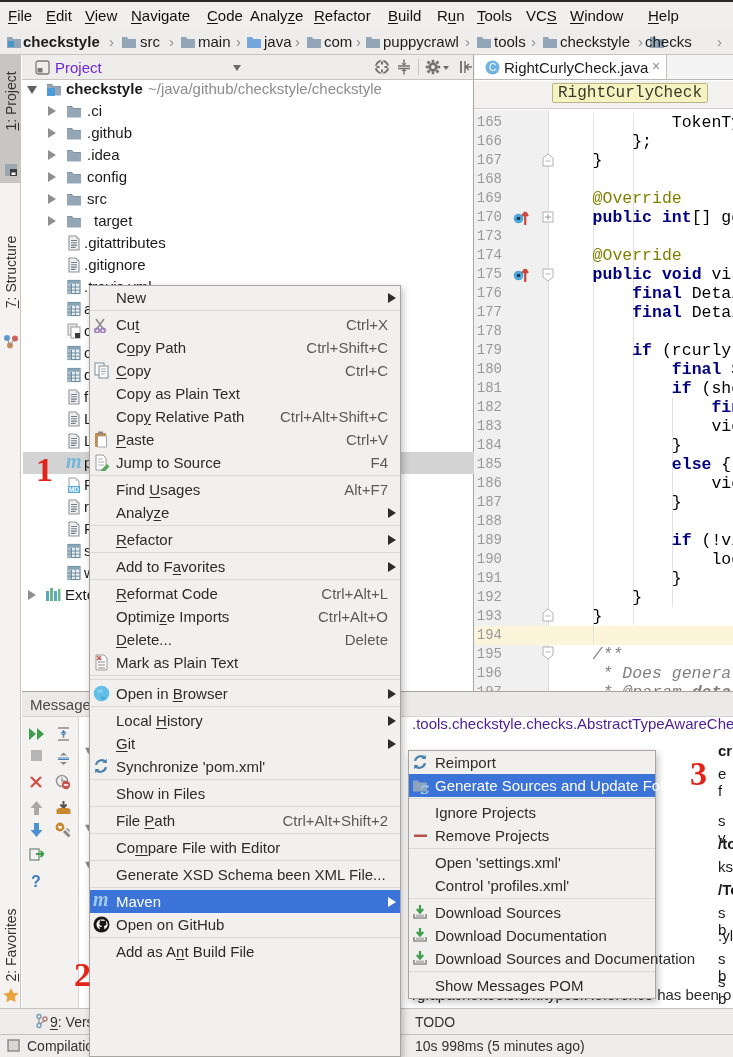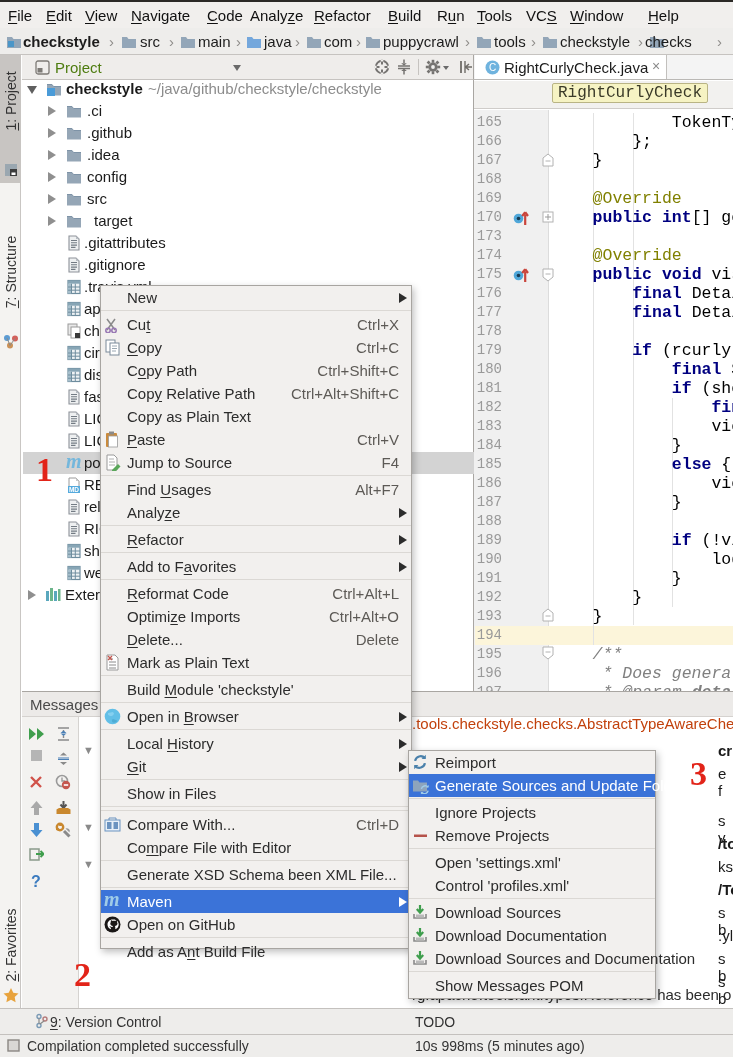--- a/index.html
+++ b/index.html
@@ -142,21 +142,21 @@
 </div>
 <svg class="a" style="left:3px;top:988px" width="16" height="15">
     <path d="M8 0l2.3 4.8 5.2.7-3.8 3.6.9 5.2L8 11.8l-4.6 2.5.9-5.2L.5 5.5l5.2-.7z" fill="#e8a33d"></path>
   </svg>
 <div class="a" id="proj"></div>
 <div class="a" id="projhead">
  <svg class="a" style="left:13px;top:5px" width="15" height="15">
       <rect x="1" y="1" width="13" height="13" rx="2" fill="none" stroke="#7d7a76" stroke-width="1.3"></rect>
       <rect x="2.5" y="8" width="5" height="4.5" fill="#7d7a76"></rect>
     </svg>
- <span class="a" style="left:33px;top:4px;font-size:15px;color:#4d7c0f">Project</span>
+ <span class="a" style="left:33px;top:4px;font-size:15px;color:#6d28d9">Project</span>
  <span class="a tarrowd" style="left:211px;top:10px;border-top-width:6px;border-left-width:4px;border-right-width:4px;border-top-color:#6a6a6a"></span>
  <svg class="a" style="left:352px;top:4px" width="16" height="16">
       <circle cx="8" cy="8" r="6.2" fill="none" stroke="#757371" stroke-width="2"></circle>
       <path d="M8 1v3.5M8 15v-3.5M1 8h3.5M15 8h-3.5" stroke="#f0EFED" stroke-width="2.6"></path>
       <path d="M8 2.5v3M8 13.5v-3M2.5 8h3M13.5 8h-3" stroke="#757371" stroke-width="2"></path>
     </svg>
  <svg class="a" style="left:374px;top:4px" width="16" height="16">
       <path d="M2 7h12M2 9.5h12" stroke="#757371" stroke-width="1.5"></path>
       <path d="M8 0.5v3.5M8 15.5V12" stroke="#757371" stroke-width="1.5"></path>
       <path d="M5.2 4.2h5.6L8 6.8zM5.2 12h5.6L8 9.6z" fill="#757371"></path>
@@ -550,21 +550,21 @@
     <path d="M4 4l1-3h1l1 3zM4 6l-3 1v1l3 1z" fill="#c9882e"></path>
     <path d="M9 9l5.5 5.5" stroke="#8a8a8a" stroke-width="3"></path>
     <path d="M10.5 6.5a3 3 0 0 1 4 4z" fill="#9a9a9a"></path>
   </svg>
 <svg class="a" style="left:28px;top:846px" width="16" height="16">
     <rect x="2" y="3" width="9" height="11" fill="none" stroke="#8a9a8a" stroke-width="1.5"></rect>
     <path d="M8 8h7M12.5 5l3 3-3 3" stroke="#3f9e4d" stroke-width="2" fill="none"></path>
   </svg>
 <span class="a" style="left:31px;top:873px;color:#3b7bbf;font-weight:bold;font-size:16px">?</span>
 
-<span class="a" style="left:412px;top:715px;font-size:15px;color:#c2410c">.tools.checkstyle.checks.AbstractTypeAwareChe</span>
+<span class="a" style="left:412px;top:715px;font-size:15px;color:#4c1d95">.tools.checkstyle.checks.AbstractTypeAwareChe</span>
 <span class="a" style="left:83px;top:744px;color:#8a8a8a;font-size:11px">▼</span>
 <span class="a" style="left:83px;top:821px;color:#8a8a8a;font-size:11px">▼</span>
 <span class="a" style="left:83px;top:858px;color:#8a8a8a;font-size:11px">▼</span>
 <span class="a" style="left:718px;top:742px;font-size:15px;font-weight:bold;color:#1a1a1a">cr</span>
 <span class="a" style="left:718px;top:765px;font-size:15px;color:#1a1a1a">e f</span>
 <span class="a" style="left:718px;top:812px;font-size:15px;color:#1a1a1a">s v</span>
 <span class="a" style="left:718px;top:835px;font-size:15px;font-weight:bold;color:#1a1a1a">/to</span>
 <span class="a" style="left:718px;top:858px;font-size:15px;color:#1a1a1a">kst</span>
 <span class="a" style="left:718px;top:881px;font-size:15px;font-weight:bold;color:#1a1a1a">/To</span>
 <span class="a" style="left:718px;top:904px;font-size:15px;color:#1a1a1a">s b</span>
@@ -582,36 +582,36 @@
  <span class="a" style="left:50px;top:5px"><u>9</u>: Version Control</span>
  <span class="a" style="left:415px;top:5px">TODO</span>
 </div>
 <div class="a" id="statusbar">
  <svg class="a" style="left:7px;top:4px" width="13" height="13">
       <rect x="1" y="1" width="11" height="11" fill="#d9d7d4" stroke="#8a8783" stroke-width="1.4"></rect>
     </svg>
  <span class="a" style="left:27px;top:3px">Compilation completed successfully</span>
  <span class="a" style="left:415px;top:3px">10s 998ms (5 minutes ago)</span>
 </div>
-<div class="menu" style="left:100px;top:285px;width:312px;height:664px">
+<div class="menu" style="left:89px;top:285px;width:312px;height:772px">
  <div class="mi">New<span class="ar"></span></div>
  <div class="sep"></div>
  <div class="mi"><svg class="ic">
         <path d="M3 3l8 11M11 3L3 14" stroke="#8a8a8a" stroke-width="1.5" fill="none"></path>
         <circle cx="4" cy="14.5" r="2.2" fill="none" stroke="#9a7ab5" stroke-width="1.6"></circle>
         <circle cx="10" cy="14.5" r="2.2" fill="none" stroke="#9a7ab5" stroke-width="1.6"></circle>
       </svg>Cu<u>t</u><span class="sc">Ctrl+X</span></div>
+ <div class="mi">C<u>o</u>py Path<span class="sc">Ctrl+Shift+C</span></div>
  <div class="mi"><svg class="ic">
         <rect x="2" y="1" width="9" height="12" fill="#fff" stroke="#7a8a99"></rect>
         <rect x="6" y="4" width="9" height="12" fill="#fff" stroke="#7a8a99"></rect>
         <path d="M8 7h5M8 9.5h5M8 12h4" stroke="#9aa7b2"></path>
       </svg><u>C</u>opy<span class="sc">Ctrl+C</span></div>
- <div class="mi">C<u>o</u>py Path<span class="sc">Ctrl+Shift+C</span></div>
+ <div class="mi">Copy as Plain Text</div>
  <div class="mi">Cop<u>y</u> Relative Path<span class="sc">Ctrl+Alt+Shift+C</span></div>
- <div class="mi">Copy as Plain Text</div>
  <div class="mi"><svg class="ic">
         <rect x="2" y="2" width="11" height="14" rx="1" fill="#c98a3d"></rect>
         <rect x="5" y="0.5" width="5" height="3" fill="#8a8a8a"></rect>
         <rect x="4.5" y="5" width="9" height="11" fill="#fff" stroke="#9a9a9a" stroke-width=".8"></rect>
       </svg><u>P</u>aste<span class="sc">Ctrl+V</span></div>
  <div class="mi"><svg class="ic">
         <path d="M3 1h7l3 3v12H3z" fill="#fff" stroke="#9a9a9a"></path>
         <path d="M5 5h5M5 8h6M5 11h6" stroke="#b0b0b0"></path>
         <path d="M8 16l6-6 2.5 2.5-6 6H8z" fill="#5aa75a"></path>
       </svg>Jump to Source<span class="sc">F4</span></div>
@@ -625,40 +625,37 @@
  <div class="sep"></div>
  <div class="mi"><u>R</u>eformat Code<span class="sc">Ctrl+Alt+L</span></div>
  <div class="mi">Optimi<u>z</u>e Imports<span class="sc">Ctrl+Alt+O</span></div>
  <div class="mi"><u>D</u>elete...<span class="sc">Delete</span></div>
  <div class="mi"><svg class="ic">
         <path d="M3 1h8l3 3v12H3z" fill="#fff" stroke="#9a9a9a"></path>
         <path d="M5 5h4M5 8h7M5 11h7M5 14h7" stroke="#8a8a8a"></path>
         <path d="M4 2l4 4M8 2L4 6" stroke="#c4564e" stroke-width="1.3"></path>
       </svg>Mark as Plain Text</div>
  <div class="sep"></div>
- <div class="mi">Build <u>M</u>odule 'checkstyle'</div>
  <div class="sep"></div>
  <div class="mi"><svg class="ic">
         <circle cx="8.5" cy="8.5" r="7.8" fill="#62bfe7"></circle>
         <path d="M4 5a3 2.4 0 1 0 5-1z" fill="#8ed4f2" opacity=".8"></path>
         <path d="M9 11a2.6 2 0 1 0 4 1.5z" fill="#4aa7cf" opacity=".8"></path>
       </svg>Open in <u>B</u>rowser<span class="ar"></span></div>
  <div class="sep"></div>
  <div class="mi">Local <u>H</u>istory<span class="ar"></span></div>
  <div class="mi"><u>G</u>it<span class="ar"></span></div>
+ <div class="mi"><svg class="ic">
+        <use href="#sync"></use>
+      </svg>Synchronize 'pom.xml'</div>
  <div class="sep"></div>
  <div class="mi">Show in Files</div>
  <div class="sep"></div>
- <div class="sep"></div>
- <div class="mi"><svg class="ic">
-        <rect x="1" y="4" width="15" height="11" fill="#e8f0f8" stroke="#6b93c0"></rect>
-        <rect x="3" y="6" width="4.5" height="7" fill="#6b93c0"></rect>
-        <rect x="9.5" y="6" width="4.5" height="7" fill="#6b93c0"></rect>
-        <path d="M5 4V2h7v2" stroke="#6b93c0" fill="none"></path>
-      </svg>Compare With...<span class="sc">Ctrl+D</span></div>
+ <div class="mi">File <u>P</u>ath<span class="sc">Ctrl+Alt+Shift+2</span></div>
+ <div class="sep"></div>
  <div class="mi">Co<u>m</u>pare File with Editor</div>
  <div class="sep"></div>
  <div class="mi">Generate XSD Schema been XML File...</div>
  <div class="sep"></div>
  <div class="mi hl"><i style="position:absolute;left:3px;top:-2px;color:#9fcbe8;font-weight:bold;font-family:'Liberation Serif',serif;font-size:20px">m</i>Maven<span class="ar"></span></div>
  <div class="mi"><svg class="ic">
         <use href="#ghub"></use>
       </svg>Open on GitHub</div>
  <div class="sep"></div>
  <div class="mi">Add as A<u>n</u>t Build File</div>

